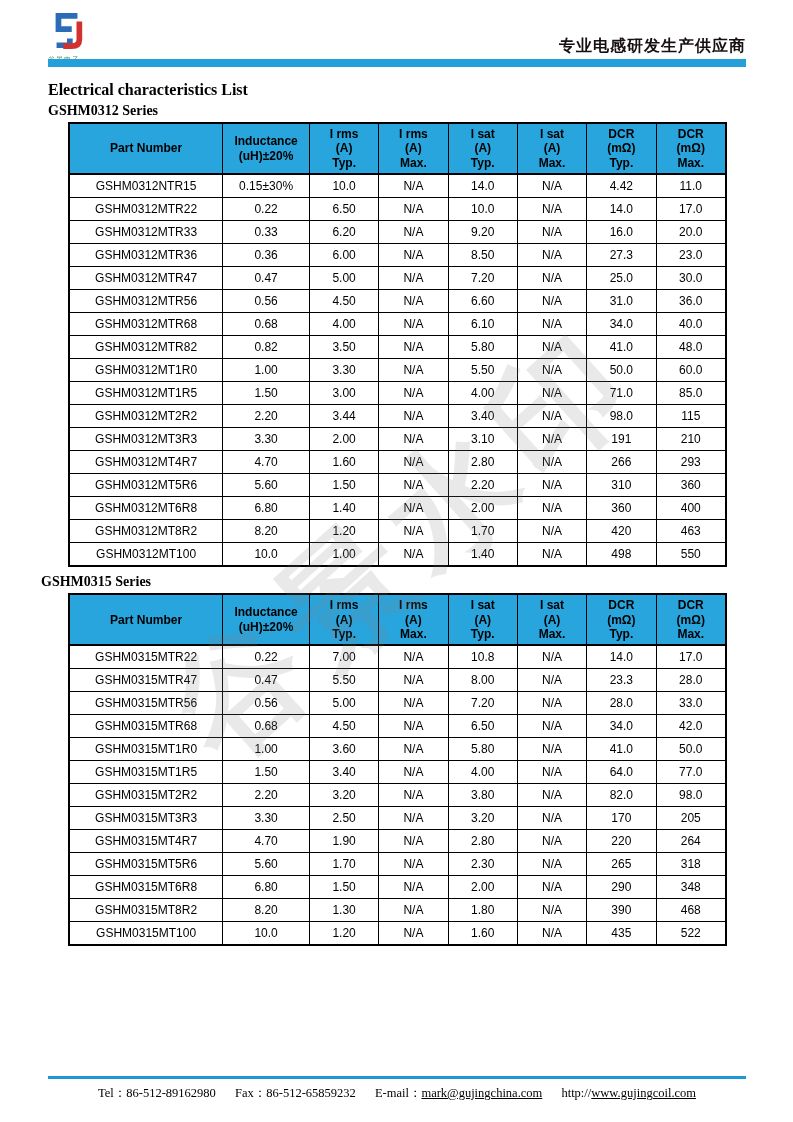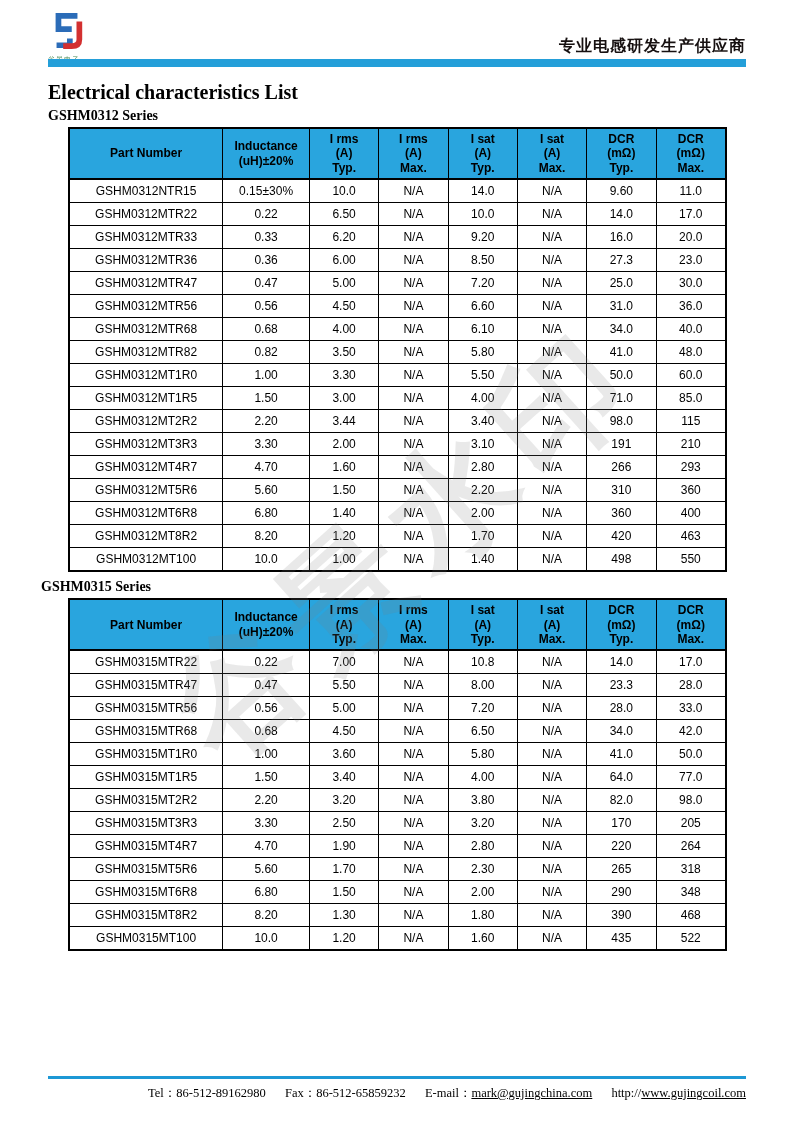--- a/index.html
+++ b/index.html
@@ -19,21 +19,21 @@
   }
   .top-bar {
     position:absolute; left:48px; top:59px; width:698px; height:8px;
     background:linear-gradient(#1d98d5,#2fadе4);
     background-color:#249fd9;
   }
 
   
   .doc-title {
     margin:14px 0 0 48px;
-    font-family:"Liberation Serif", serif; font-size:20px; font-weight:bold;
+    font-family:"Liberation Serif", serif; font-size:16px; font-weight:bold;
   }
   .series-title {
     margin:4px 0 3px 48px;
     font-family:"Liberation Serif", serif; font-size:14px; font-weight:bold;
   }
   .series-title.second { margin-top:7px;margin-left:41px; }
 
   
   table.spec-table {
     border-collapse:collapse; table-layout:fixed;
@@ -58,21 +58,21 @@
     position:absolute; left:405px; top:545px;
     transform:translate(-50%,-50%) rotate(-42deg);
     font-size:128px; font-weight:bold; letter-spacing:14px; white-space:nowrap;
     color:rgba(125,125,125,0.17); pointer-events:none; z-index:5;
   }
 
   
   .footer { position:absolute; left:48px; width:698px; bottom:20px; }
   .footer-bar { height:3px; background:#1d98d5; }
   .footer-text {
-    margin-top:6px; text-align:right;
+    margin-top:6px; text-align:center;
     font-family:"Liberation Serif", serif; font-size:12.5px; white-space:nowrap;
   }
   .footer-text .seg { margin-right:16px; }
   .footer-text .seg:last-child { margin-right:0; }
   .link { text-decoration:underline; color:#000; cursor:pointer; }
 </style>
 </head>
 <body>
 
 <div class="page">
@@ -117,21 +117,21 @@
         </tr>
       </thead>
     <tbody>
         <tr>
           <td>GSHM0312NTR15</td>
           <td>0.15±30%</td>
           <td>10.0</td>
           <td>N/A</td>
           <td>14.0</td>
           <td>N/A</td>
-          <td>9.60</td>
+          <td>4.42</td>
           <td>11.0</td>
         </tr>
         <tr>
           <td>GSHM0312MTR22</td>
           <td>0.22</td>
           <td>6.50</td>
           <td>N/A</td>
           <td>10.0</td>
           <td>N/A</td>
           <td>14.0</td>

